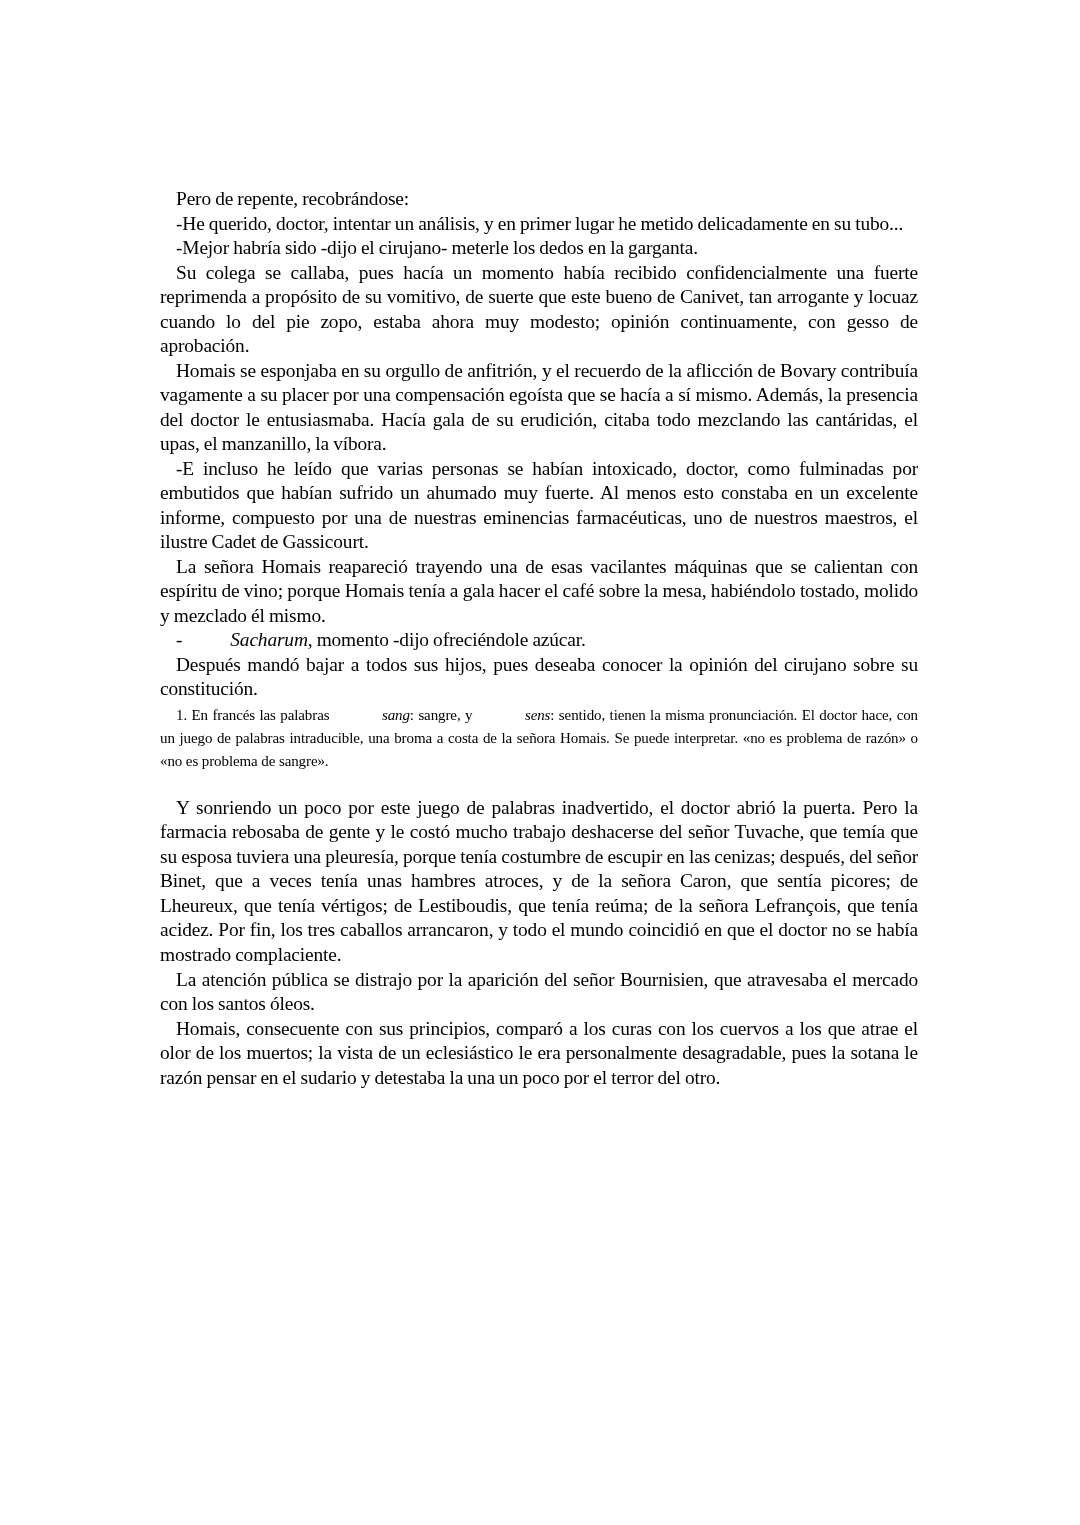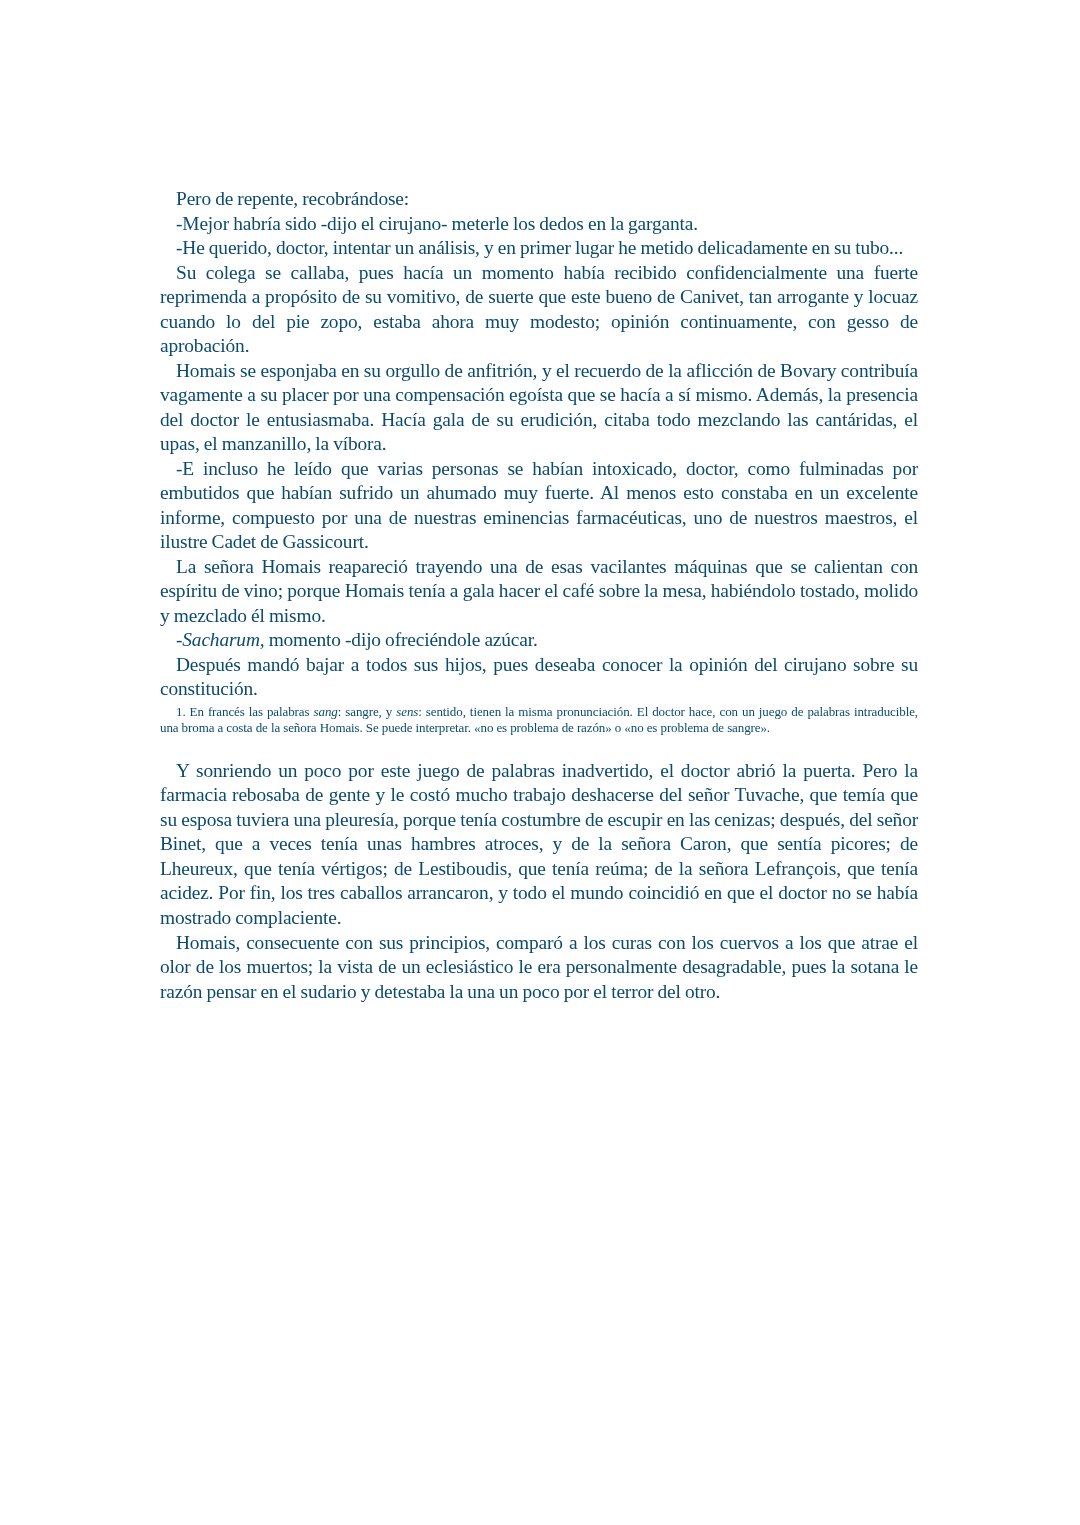--- a/index.html
+++ b/index.html
@@ -12,64 +12,65 @@
       height: 1525px;
       position: relative;
       overflow: hidden;
     }
     .page {
       position: absolute;
       left: 160px;
       top: 187px;
       width: 758px;
       font-family: "Liberation Serif", "DejaVu Serif", serif;
-      color: #0c4a6e;
+      color: #000000;
     }
     .para {
       font-size: 19.4px;
       line-height: 24.5px;
       text-align: justify;
       text-indent: 16px;
       margin: 0;
       letter-spacing: -0.15px;
       word-spacing: -0.5px;
     }
     .footnote {
-      font-size: 13px;
-      line-height: 16px;
+      font-size: 15px;
+      line-height: 23px;
       text-align: justify;
       text-indent: 16px;
       margin: 2px 0 0 0;
       letter-spacing: -0.1px;
     }
     .gap { height: 23px; }
     .section2 .para {
       line-height: 24.6px;
     }
-    em { font-style: italic; }
+    em { font-style: italic; margin-left: 48px; }
   </style>
 </head>
 <body>
 
 <div class="page">
 
   <div class="section1">
     <p class="para">Pero de repente, recobrándose:</p>
+    <p class="para">-He querido, doctor, intentar un análisis, y en primer lugar he metido delicadamente en su tubo...</p>
     <p class="para">-Mejor habría sido -dijo el cirujano- meterle los dedos en la garganta.</p>
-    <p class="para">-He querido, doctor, intentar un análisis, y en primer lugar he metido delicadamente en su tubo...</p>
     <p class="para">Su colega se callaba, pues hacía un momento había recibido confidencialmente una fuerte reprimenda a propósito de su vomitivo, de suerte que este bueno de Canivet, tan arrogante y locuaz cuando lo del pie zopo, estaba ahora muy modesto; opinión continuamente, con gesso de aprobación.</p>
     <p class="para">Homais se esponjaba en su orgullo de anfitrión, y el recuerdo de la aflicción de Bovary contribuía vagamente a su placer por una compensación egoísta que se hacía a sí mismo. Además, la presencia del doctor le entusiasmaba. Hacía gala de su erudición, citaba todo mezclando las cantáridas, el upas, el manzanillo, la víbora.</p>
     <p class="para">-E incluso he leído que varias personas se habían intoxicado, doctor, como fulminadas por embutidos que habían sufrido un ahumado muy fuerte. Al menos esto constaba en un excelente informe, compuesto por una de nuestras eminencias farmacéuticas, uno de nuestros maestros, el ilustre Cadet de Gassicourt.</p>
     <p class="para">La señora Homais reapareció trayendo una de esas vacilantes máquinas que se calientan con espíritu de vino; porque Homais tenía a gala hacer el café sobre la mesa, habiéndolo tostado, molido y mezclado él mismo.</p>
     <p class="para"><span>-</span><em>Sacharum</em><span>, momento -dijo ofreciéndole azúcar.</span></p>
     <p class="para">Después mandó bajar a todos sus hijos, pues deseaba conocer la opinión del cirujano sobre su constitución.</p>
   </div>
 
   <p class="footnote"><span>1. En francés las palabras </span><em>sang</em><span>: sangre, y </span><em>sens</em><span>: sentido, tienen la misma pronunciación. El doctor hace, con un juego de palabras intraducible, una broma a costa de la señora Homais. Se puede interpretar. «no es problema de razón» o «no es problema de sangre».</span></p>
 
   <div class="gap"></div>
 
   <div class="section2">
     <p class="para">Y sonriendo un poco por este juego de palabras inadvertido, el doctor abrió la puerta. Pero la farmacia rebosaba de gente y le costó mucho trabajo deshacerse del señor Tuvache, que temía que su esposa tuviera una pleuresía, porque tenía costumbre de escupir en las cenizas; después, del señor Binet, que a veces tenía unas hambres atroces, y de la señora Caron, que sentía picores; de Lheureux, que tenía vértigos; de Lestiboudis, que tenía reúma; de la señora Lefrançois, que tenía acidez. Por fin, los tres caballos arrancaron, y todo el mundo coincidió en que el doctor no se había mostrado complaciente.</p>
+    <p class="para">La atención pública se distrajo por la aparición del señor Bournisien, que atravesaba el mercado con los santos óleos.</p>
     <p class="para">Homais, consecuente con sus principios, comparó a los curas con los cuervos a los que atrae el olor de los muertos; la vista de un eclesiástico le era personalmente desagradable, pues la sotana le razón pensar en el sudario y detestaba la una un poco por el terror del otro.</p>
   </div>
 
 </div>
 
 </body></html>

